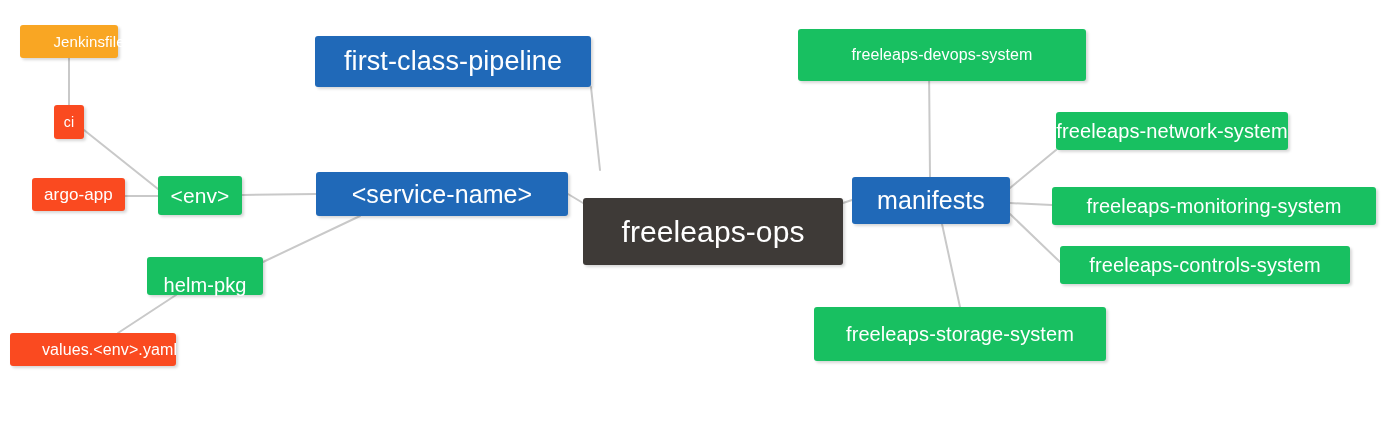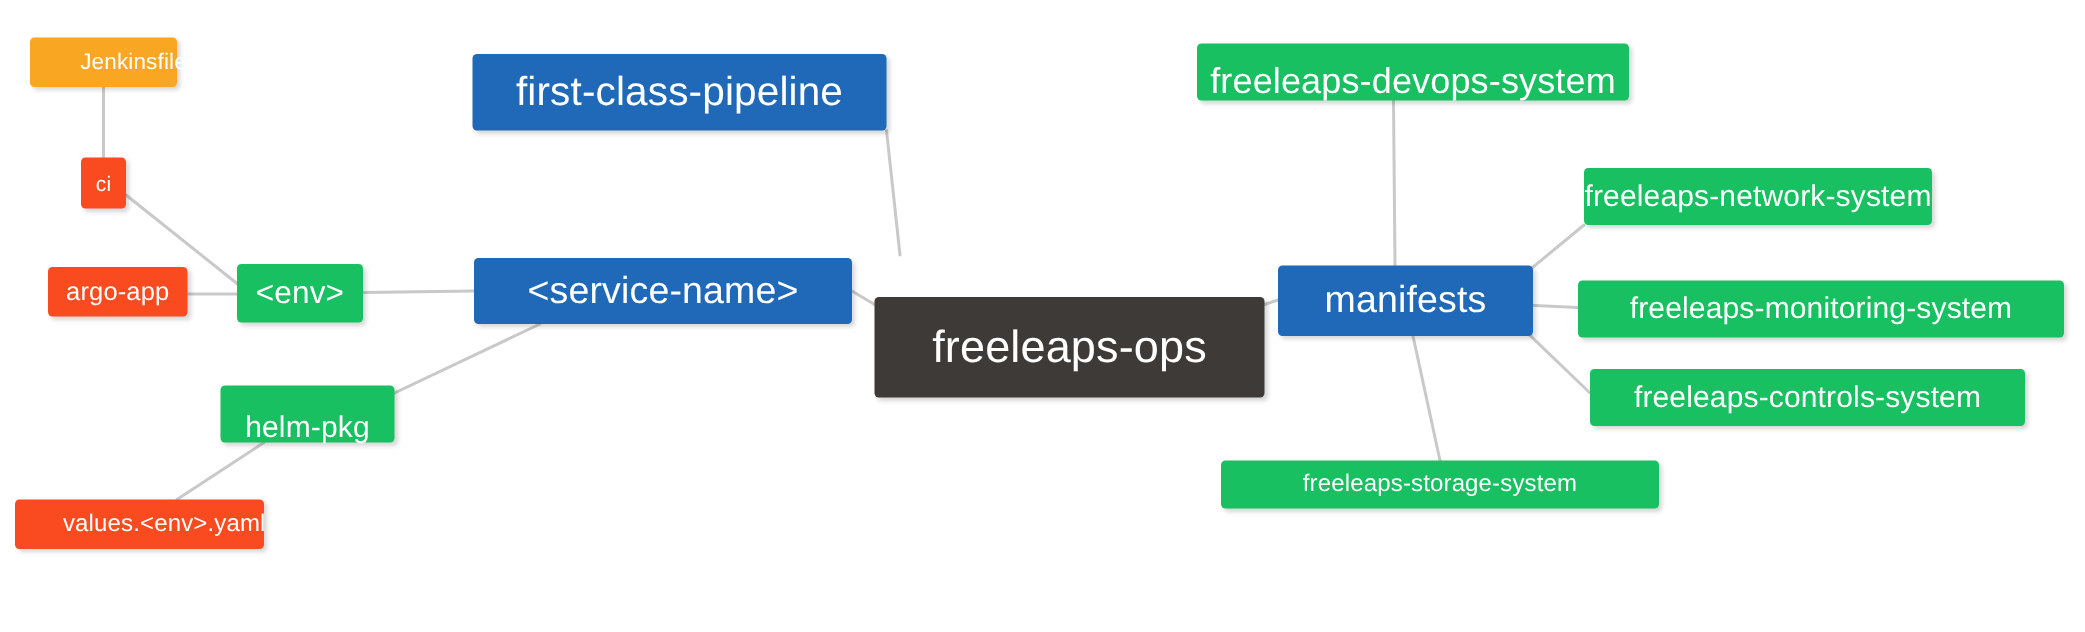--- a/index.html
+++ b/index.html
@@ -68,21 +68,21 @@
       <line x1="1010" y1="214" x2="1060" y2="262" stroke="#c9c9c9" stroke-width="2" stroke-linecap="round"></line>
       <line x1="942" y1="224" x2="960" y2="307" stroke="#c9c9c9" stroke-width="2" stroke-linecap="round"></line>
     </svg>
   <div id="node-layer">
       <div class="node n-root" style="left: 583px; top: 170px; width: 260px; height: 67px; font-size: 30px; margin-top: 28px;">
         <span>freeleaps-ops</span>
       </div>
       <div class="node n-blue" style="left: 316px; top: 172px; width: 252px; height: 44px; font-size: 25px;">
         <span>&lt;service-name&gt;</span>
       </div>
-      <div class="node n-blue" style="left: 852px; top: 177px; width: 170px; height: 47px; font-size: 25px;">
+      <div class="node n-blue" style="left: 852px; top: 177px; width: 158px; height: 47px; font-size: 25px;">
         <span>manifests</span>
       </div>
       <div class="node n-blue" style="left: 315px; top: 36px; width: 276px; height: 51px; font-size: 27px;">
         <span>first-class-pipeline</span>
       </div>
       <div class="node n-green" style="left: 158px; top: 176px; width: 84px; height: 39px; font-size: 21px;">
         <span>&lt;env&gt;</span>
       </div>
       <div class="node n-green" style="left: 147px; top: 257px; width: 116px; height: 38px; font-size: 20px; align-items: flex-end;">
         <span>helm-pkg</span>
@@ -92,29 +92,29 @@
       </div>
       <div class="node n-amber" style="left: 20px; top: 25px; width: 98px; height: 33px; font-size: 15px;">
         <span>Jenkinsfile</span>
       </div>
       <div class="node n-red" style="left: 32px; top: 178px; width: 93px; height: 33px; font-size: 17px;">
         <span>argo-app</span>
       </div>
       <div class="node n-red" style="left: 10px; top: 333px; width: 166px; height: 33px; font-size: 16px; padding-left: 33px;">
         <span>values.&lt;env&gt;.yaml</span>
       </div>
-      <div class="node n-green" style="left: 798px; top: 29px; width: 288px; height: 38px; font-size: 24px; align-items: flex-end;">
+      <div class="node n-green" style="left: 798px; top: 29px; width: 288px; height: 52px; font-size: 16px;">
         <span>freeleaps-devops-system</span>
       </div>
       <div class="node n-green" style="left: 1056px; top: 112px; width: 232px; height: 38px; font-size: 20px;">
         <span>freeleaps-network-system</span>
       </div>
       <div class="node n-green" style="left: 1052px; top: 187px; width: 324px; height: 38px; font-size: 20px;">
         <span>freeleaps-monitoring-system</span>
       </div>
       <div class="node n-green" style="left: 1060px; top: 246px; width: 290px; height: 38px; font-size: 20px;">
         <span>freeleaps-controls-system</span>
       </div>
-      <div class="node n-green" style="left: 814px; top: 307px; width: 292px; height: 32px; font-size: 16px;">
+      <div class="node n-green" style="left: 814px; top: 307px; width: 292px; height: 54px; font-size: 20px;">
         <span>freeleaps-storage-system</span>
       </div>
     </div>
 </div>
 
 </body></html>

